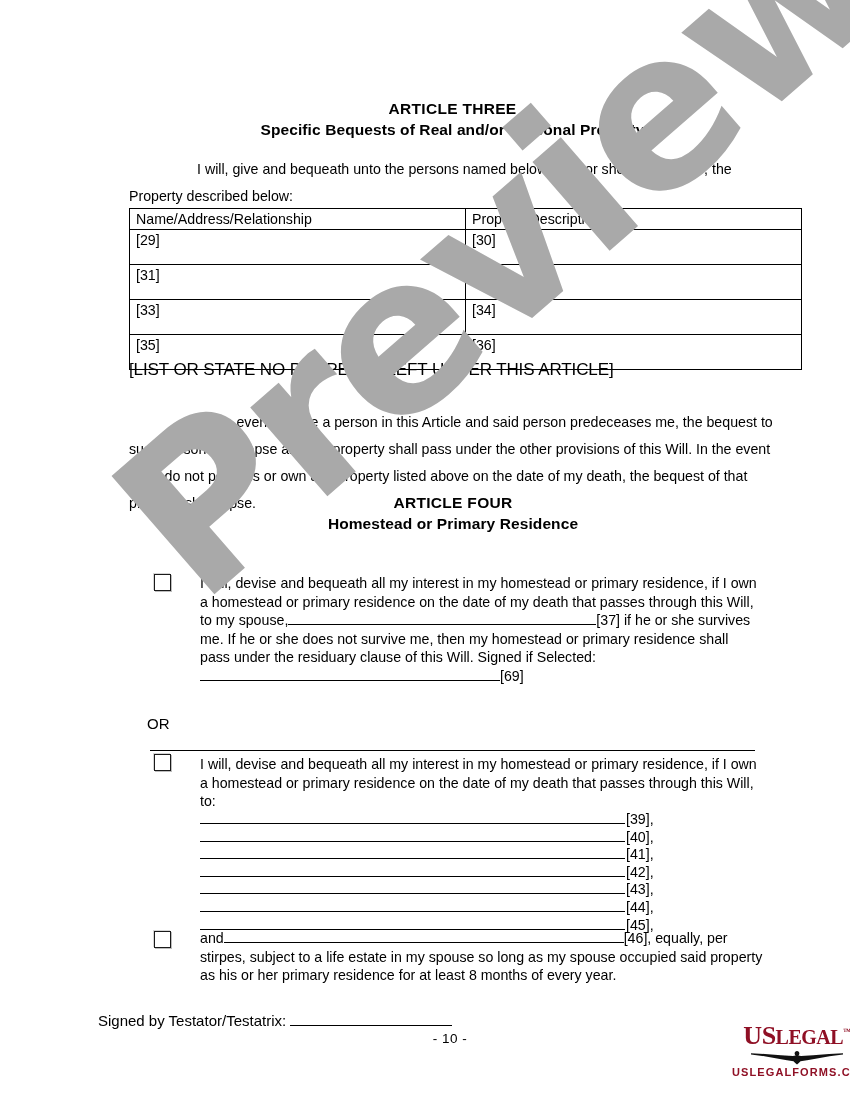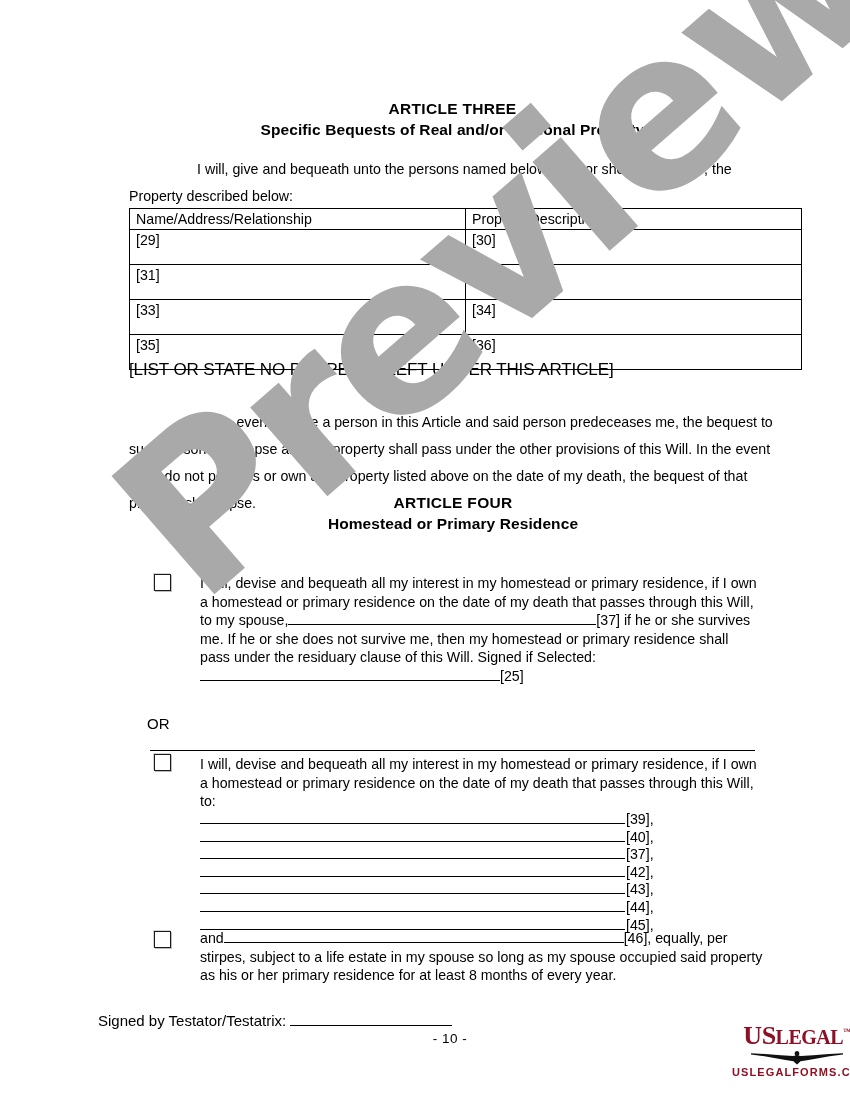--- a/index.html
+++ b/index.html
@@ -329,34 +329,34 @@
     <div class="body-para indent para-lapse">In the event I name a person in this Article and said person predeceases me, the bequest to such person shall lapse and the property shall pass under the other provisions of this Will.  In the event that I do not possess or own any property listed above on the date of my death, the bequest of that property shall lapse.</div>
 
     <div class="article-four-block">
       <div class="doc-title">ARTICLE FOUR</div>
       <div class="doc-subtitle">Homestead or Primary Residence</div>
     </div>
 
     <div class="checkbox opt1"></div>
     <div class="option-text opt1-text">
       <span>I will, devise and bequeath all my interest in my homestead or primary residence, if I own a homestead or primary residence on the date of my death that passes through this Will, to my spouse,</span><span class="inline-rule" style="display:inline-block;width:308px;border-bottom:1px solid #000;height:13px;vertical-align:baseline;"></span><span>[37]</span>
-      <span>if he or she survives me.  If he or she does not survive me, then my homestead or primary residence shall pass under the residuary clause of this Will. Signed if Selected:</span><span class="inline-rule" style="display:inline-block;width:300px;border-bottom:1px solid #000;height:13px;vertical-align:baseline;"></span><span>[25]</span>
+      <span>if he or she survives me.  If he or she does not survive me, then my homestead or primary residence shall pass under the residuary clause of this Will. Signed if Selected:</span><span class="inline-rule" style="display:inline-block;width:300px;border-bottom:1px solid #000;height:13px;vertical-align:baseline;"></span><span>[69]</span>
     </div>
 
     <div class="or-label">OR</div>
 
     <div class="hrule"></div>
 
     <div class="checkbox opt2"></div>
     <div class="option-text opt2-text">I will, devise and bequeath all my interest in my homestead or primary residence, if I own a homestead or primary residence on the date of my death that passes through this Will, to:</div>
 
     <div id="blank-lines">
       <div class="blank-line"><span class="rule"></span><span class="tag">[39],</span></div>
       <div class="blank-line"><span class="rule"></span><span class="tag">[40],</span></div>
-      <div class="blank-line"><span class="rule"></span><span class="tag">[37],</span></div>
+      <div class="blank-line"><span class="rule"></span><span class="tag">[41],</span></div>
       <div class="blank-line"><span class="rule"></span><span class="tag">[42],</span></div>
       <div class="blank-line"><span class="rule"></span><span class="tag">[43],</span></div>
       <div class="blank-line"><span class="rule"></span><span class="tag">[44],</span></div>
       <div class="blank-line"><span class="rule"></span><span class="tag">[45],</span></div>
     </div>
 
     <div class="checkbox opt3"></div>
     <div class="option-text opt3-text">
       <span>and</span><span class="and-rule"></span><span>[46], equally,</span>
       <span>per stirpes, subject to a life estate in my spouse so long as my spouse occupied said property as his or her primary residence for at least 8 months of every year.</span>

